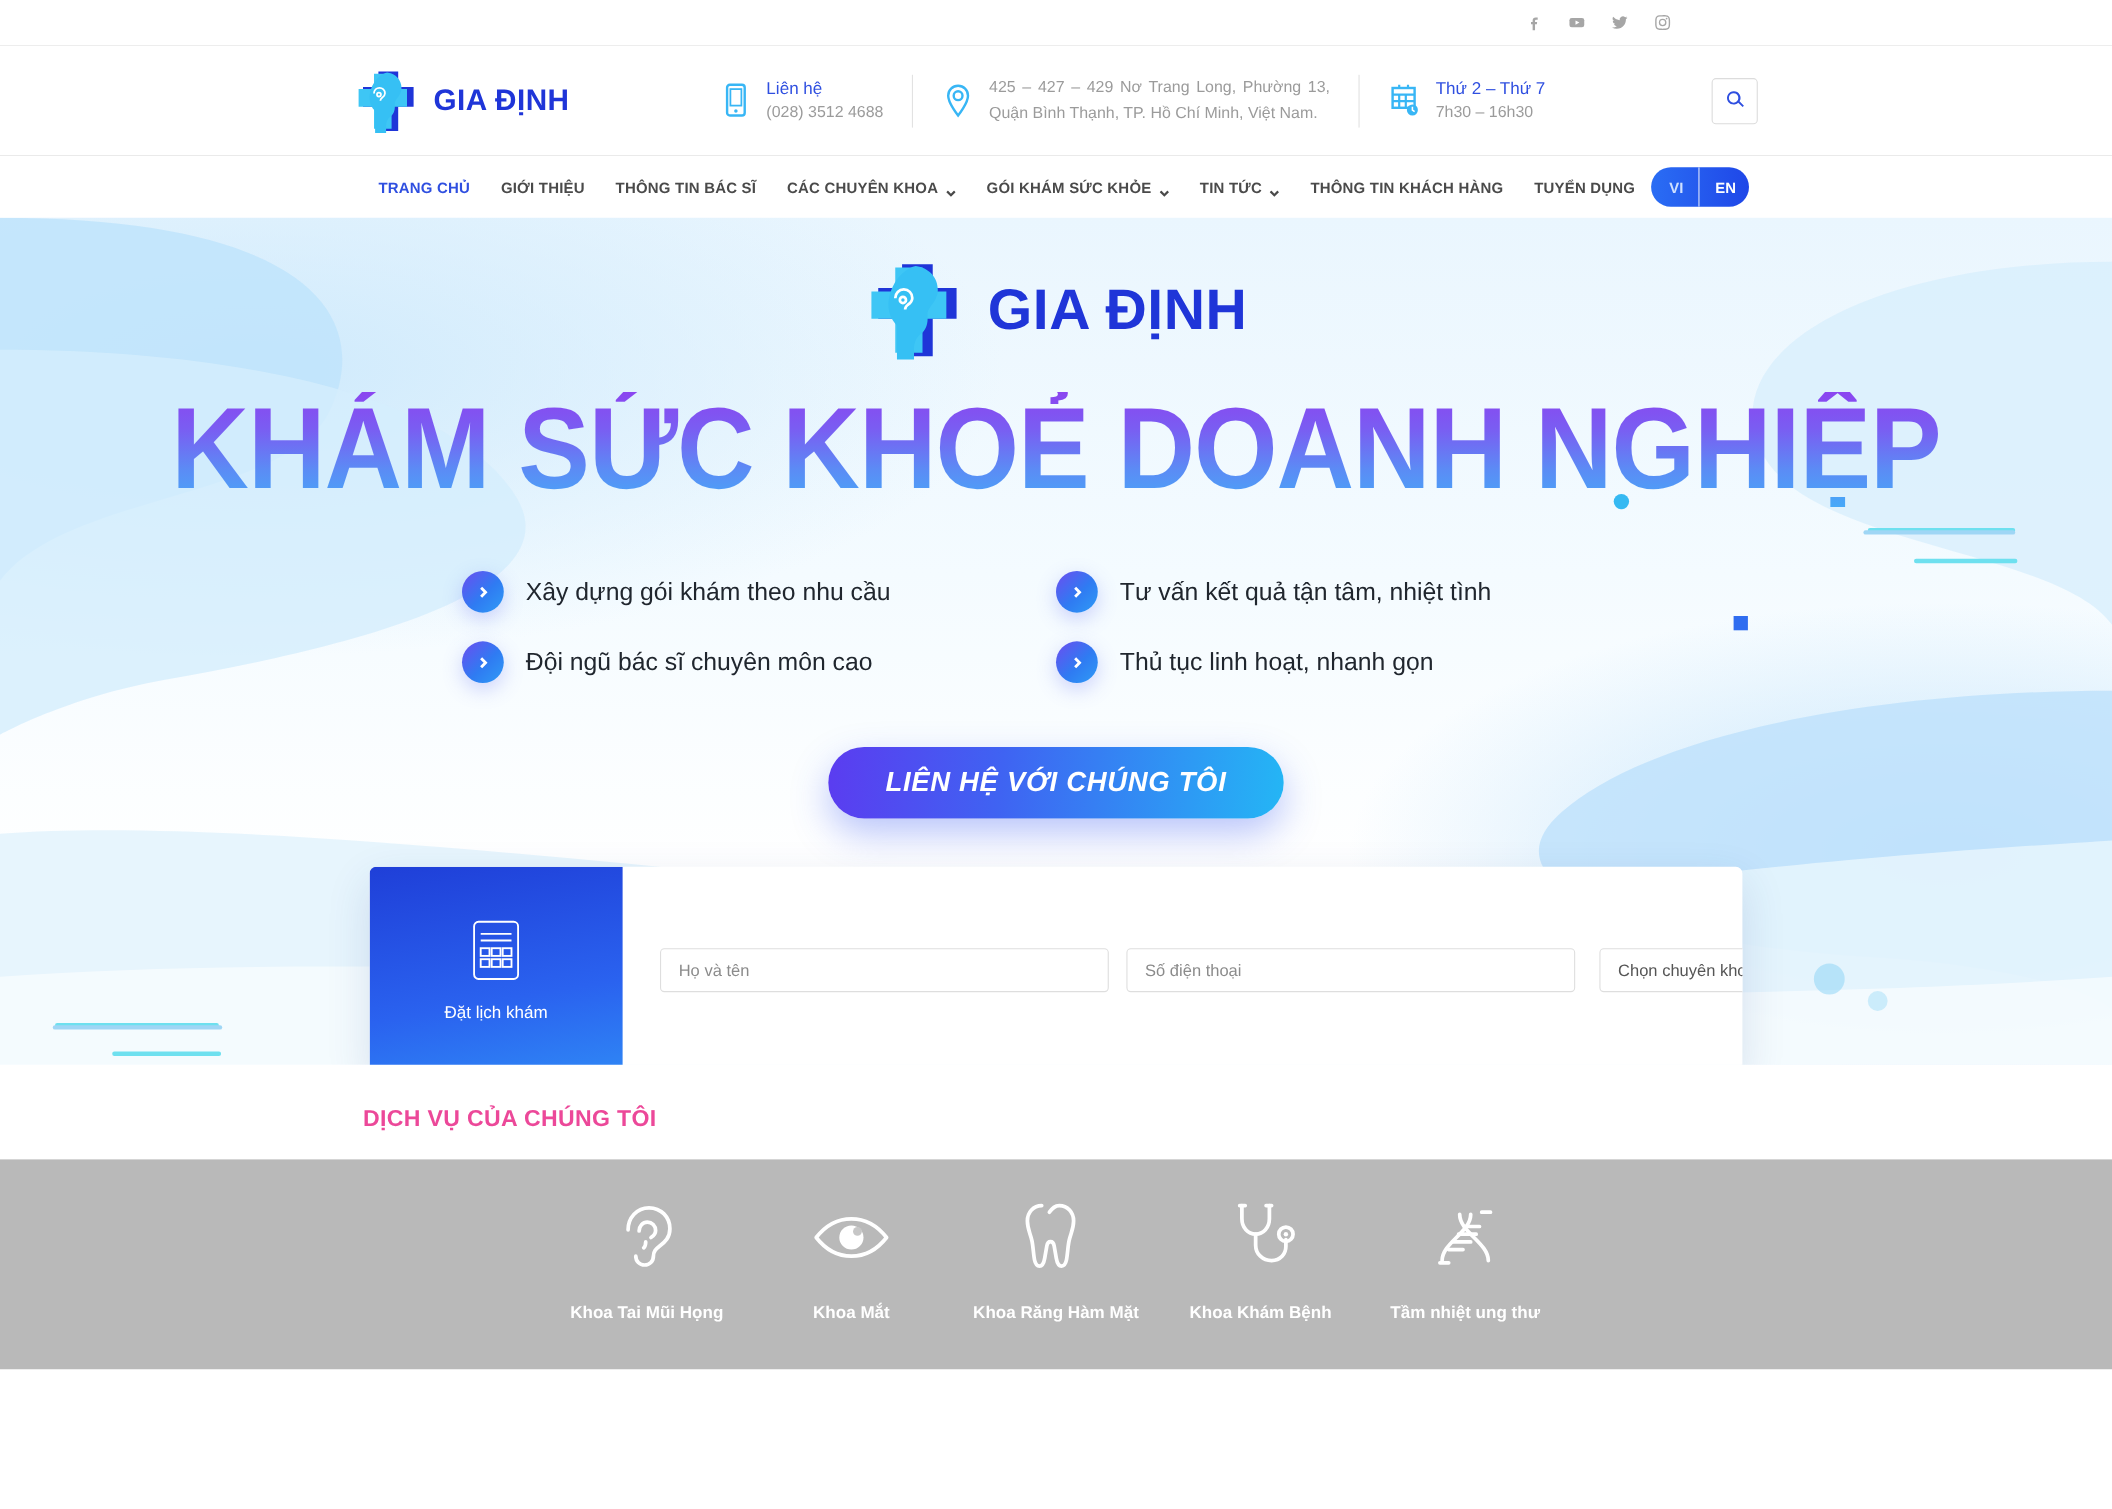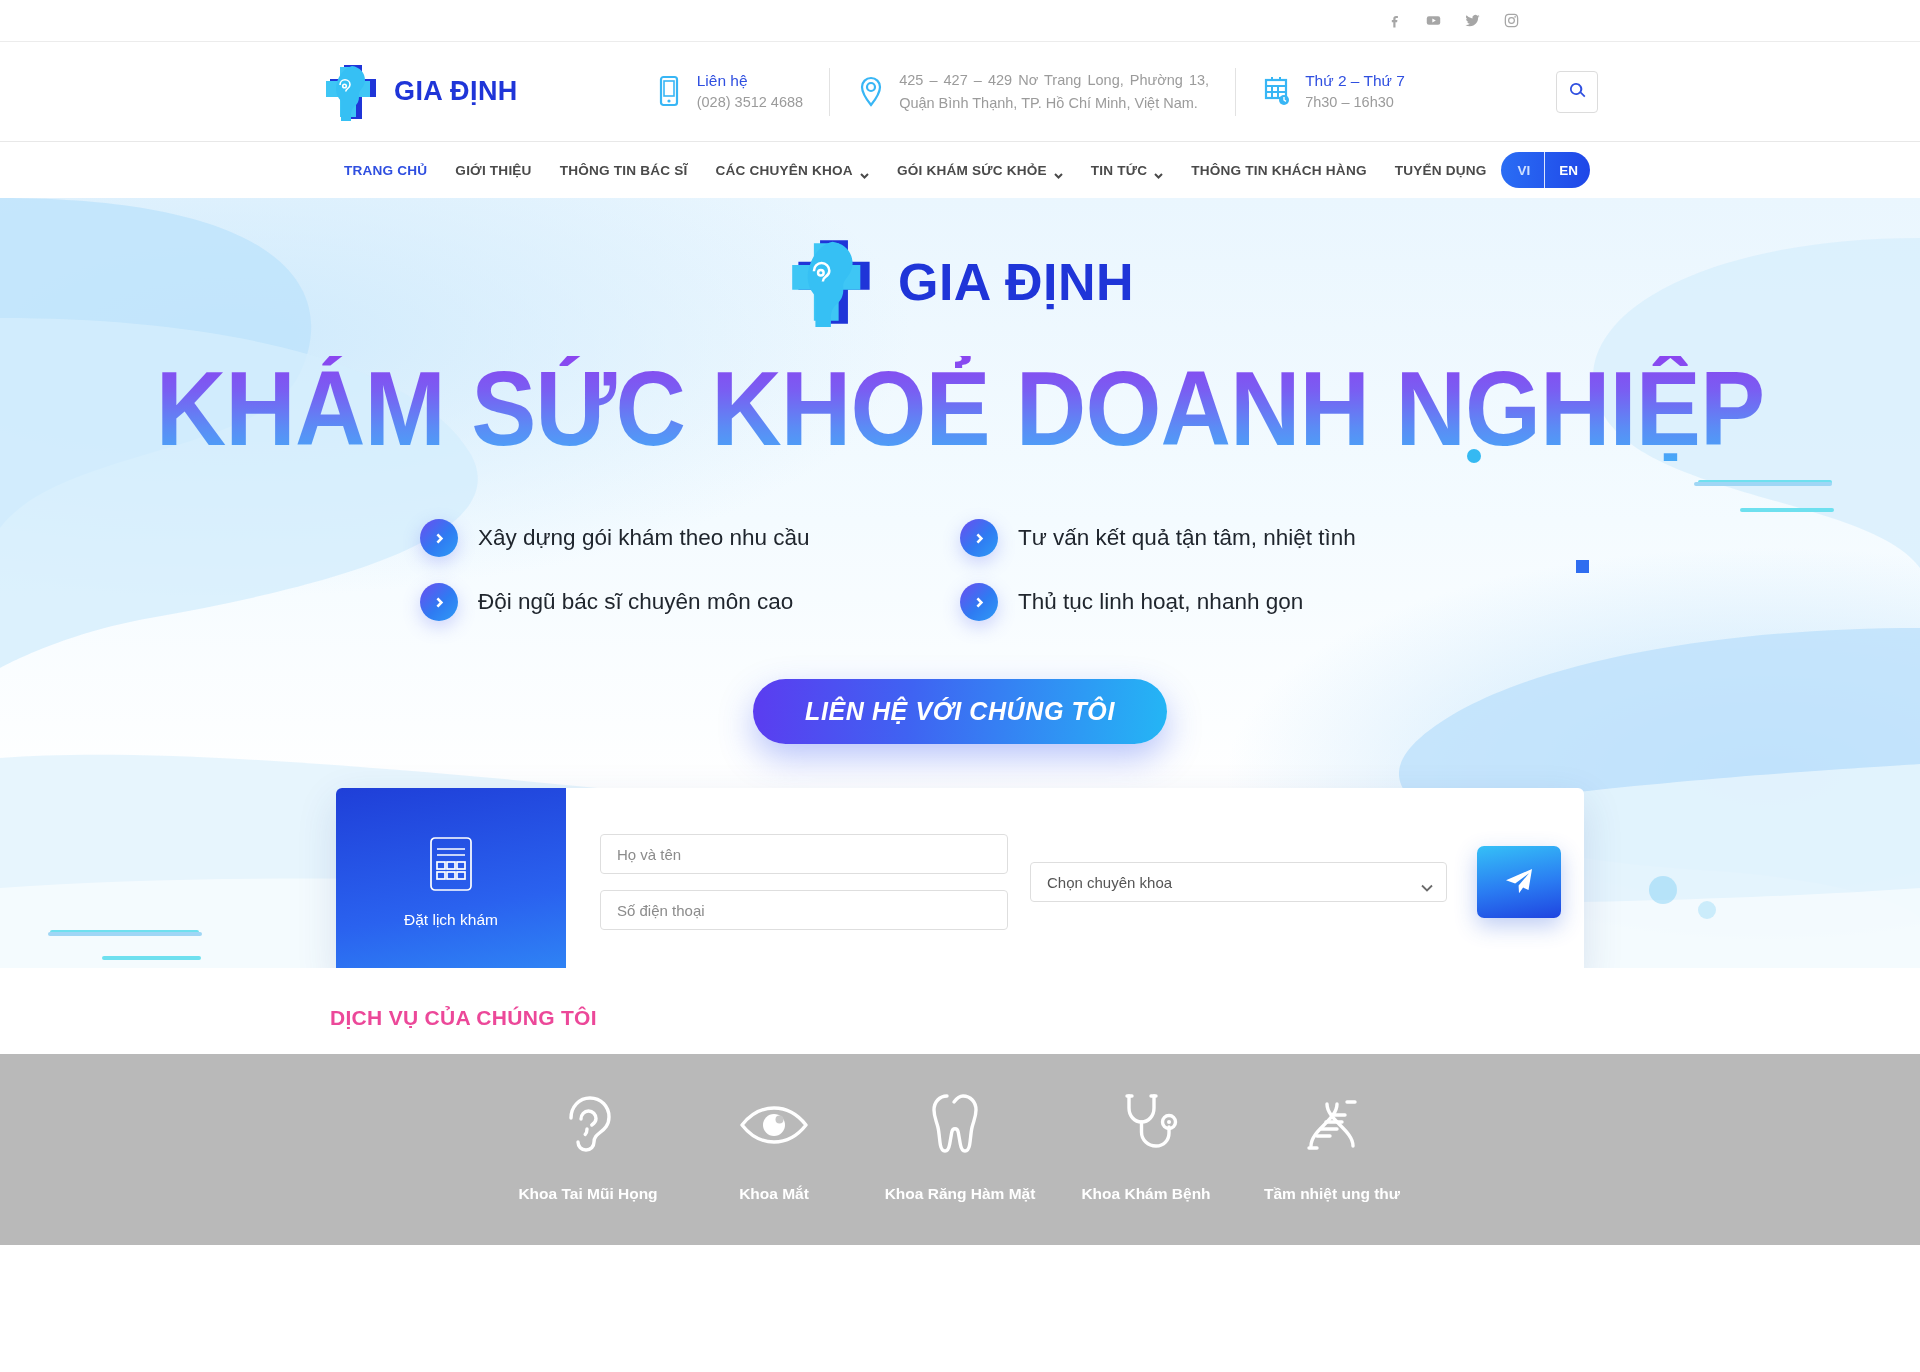--- a/index.html
+++ b/index.html
@@ -197,21 +197,21 @@
   }
   .booking-left svg { width: 52px; height: 58px; stroke: #fff; fill: none; stroke-width: 1.7; }
   .booking-left-label { font-size: 15.5px; }
   .booking-right {
     flex: 1;
     display: flex;
     align-items: center;
     gap: 22px;
     padding: 0 34px;
   }
-  .field-col { display: flex; flex-direction: column; gap: 16px; }
+  .field-col { display: flex; flex-direction: row; gap: 16px; }
   .fld {
     width: 408px; height: 40px;
     border: 1px solid #dedede;
     border-radius: 4px;
     font-size: 15px;
     color: #555;
     padding: 0 16px;
     background: #fff;
     font-family: inherit;
     outline: none;

